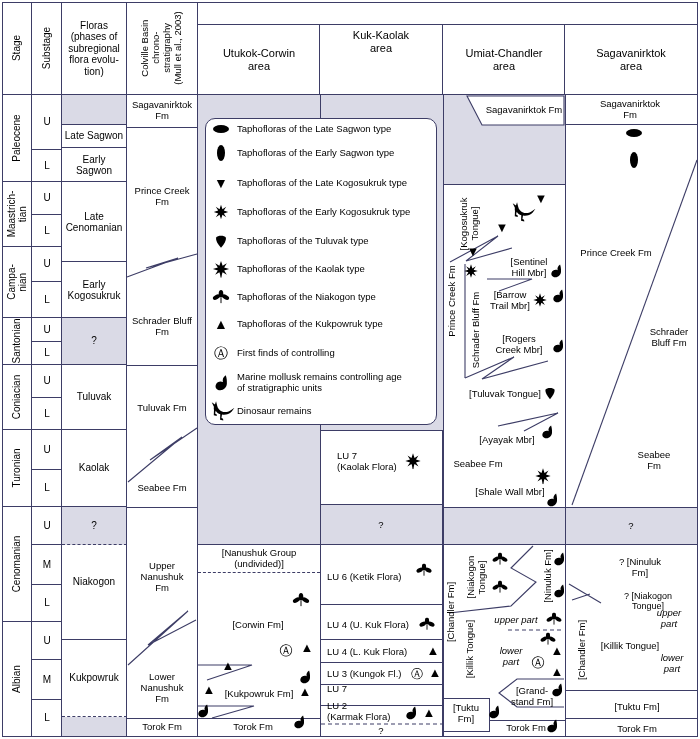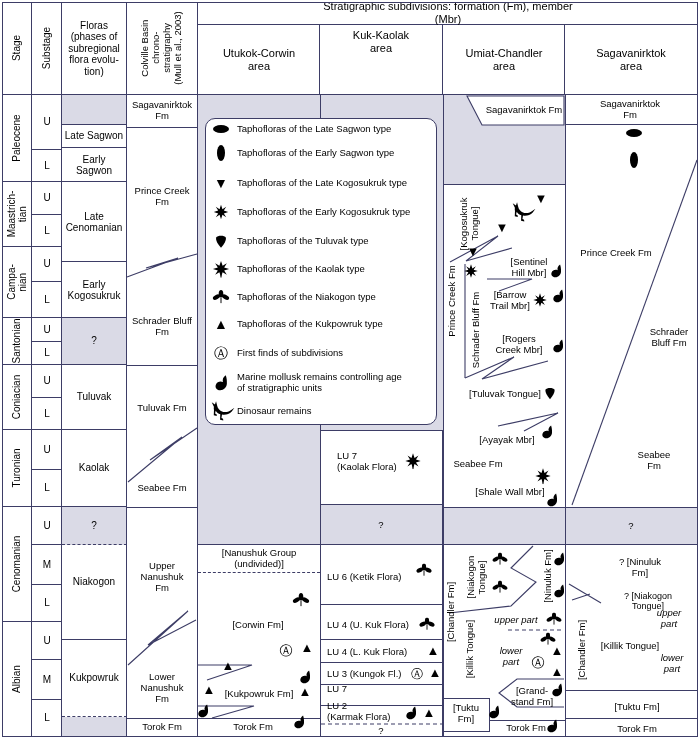--- a/index.html
+++ b/index.html
@@ -186,21 +186,21 @@
       <use href="#sym-star5"></use>
     </svg>
   <div class="lbl ll s9" style="left:237px;top:269px">Taphofloras of the Kaolak type</div>
   <svg class="icn" width="18" height="14" viewBox="0 0 20 16" style="left:221px;top:297px">
       <use href="#sym-trefoil"></use>
     </svg>
   <div class="lbl ll s9" style="left:237px;top:297px">Taphofloras of the Niakogon type</div>
   <span class="glyph" style="left:221px;top:324px;font-size:14px">▲</span>
   <div class="lbl ll s9" style="left:237px;top:324px">Taphofloras of the Kukpowruk type</div>
   <span class="glyph" style="left:221px;top:353px;font-size:14px">Ⓐ</span>
-  <div class="lbl ll s9" style="left:237px;top:353px">First finds of subdivisions</div>
+  <div class="lbl ll s9" style="left:237px;top:353px">First finds of controlling</div>
   <svg class="icn" width="14" height="17" viewBox="0 0 15 18" style="left:221px;top:383px">
       <use href="#sym-mollusk"></use>
     </svg>
   <div class="lbl ll s9" style="left:237px;top:383px">Marine mollusk remains controlling age
 of stratigraphic units</div>
   <svg class="icn" width="26" height="21" viewBox="0 0 24 19" style="left:222px;top:411px">
       <use href="#sym-dino"></use>
     </svg>
   <div class="lbl ll s9" style="left:237px;top:411px">Dinosaur remains</div>
 
@@ -208,21 +208,20 @@
   <div class="lbl v" style="left:47px;top:48px">Substage</div>
   <div class="lbl" style="left:94px;top:48px">Floras
 (phases of
 subregional
 flora evolu-
 tion)</div>
   <div class="lbl v s9" style="left:162px;top:48px">Colville Basin
 chrono-
 stratigraphy
 (Mull et al., 2003)</div>
-  <div class="lbl s11" style="left:448px;top:13px">Stratigraphic subdivisions: formation (Fm), member (Mbr)</div>
   <div class="lbl s11" style="left:259px;top:60px">Utukok-Corwin
 area</div>
   <div class="lbl s11" style="left:381px;top:42px">Kuk-Kaolak
 area</div>
   <div class="lbl s11" style="left:504px;top:60px">Umiat-Chandler
 area</div>
   <div class="lbl s11" style="left:631px;top:60px">Sagavanirktok
 area</div>
 
   <div class="lbl v" style="left:17px;top:138px">Paleocene</div>

